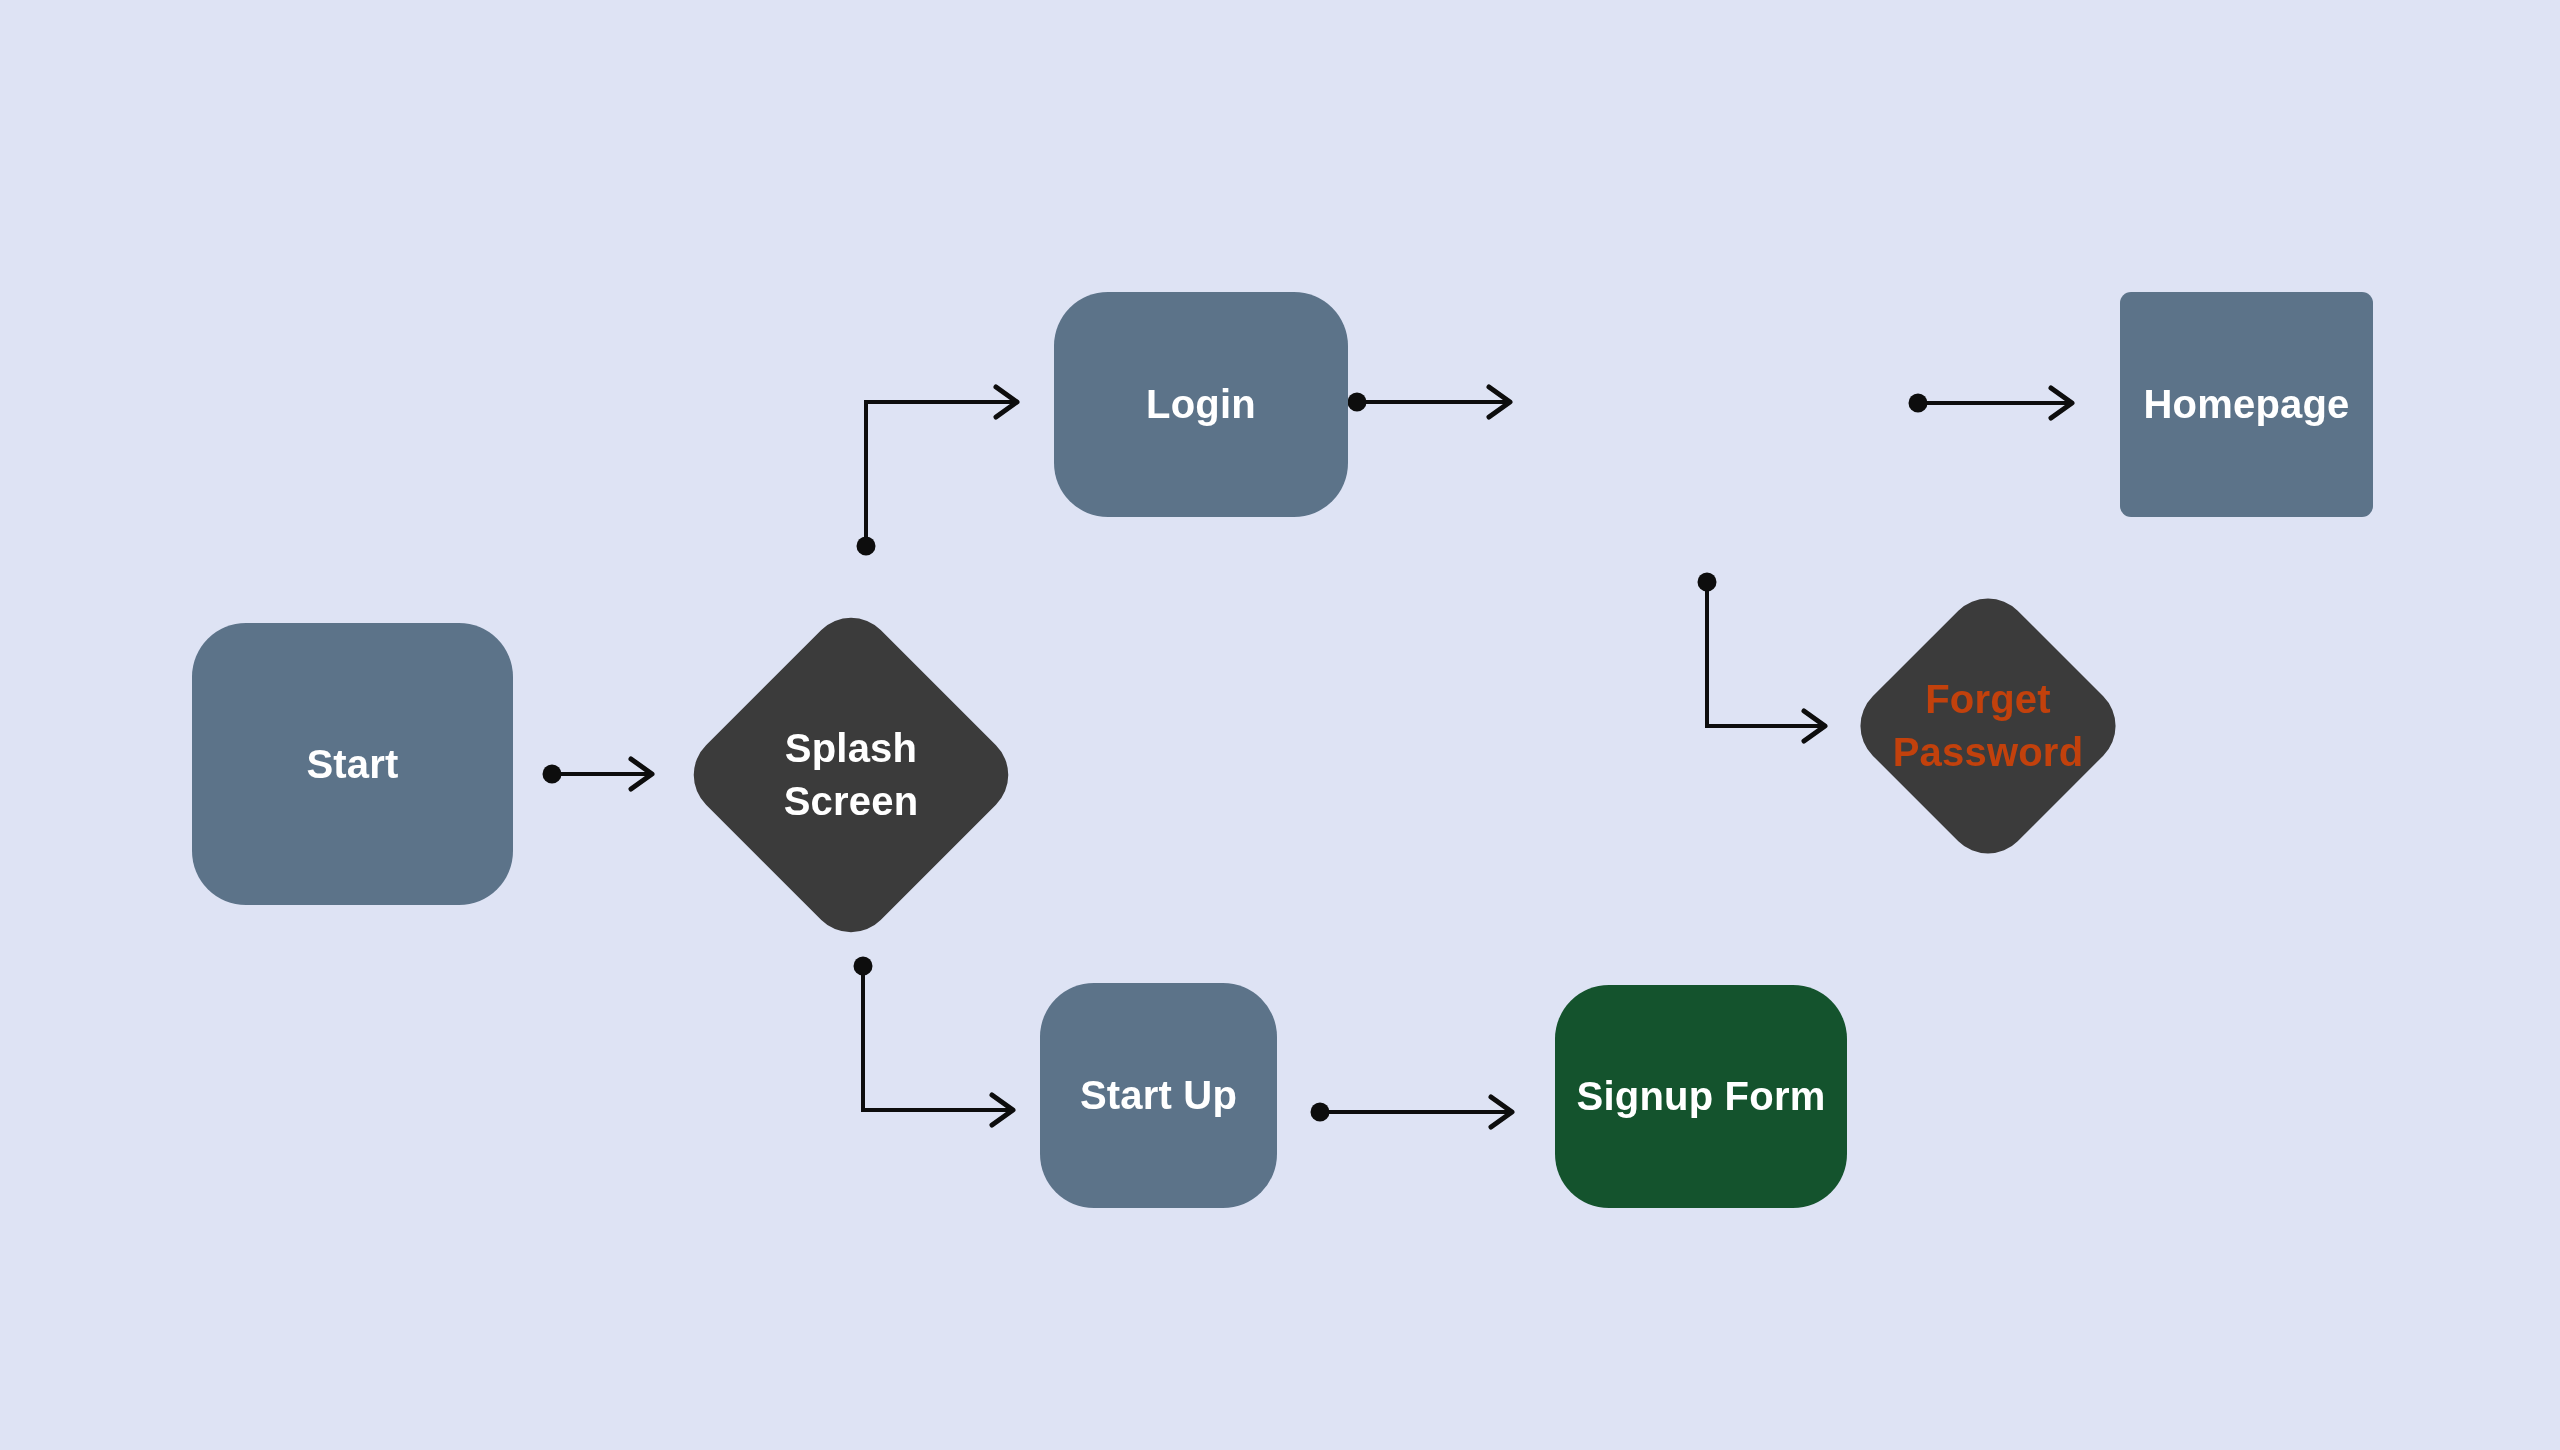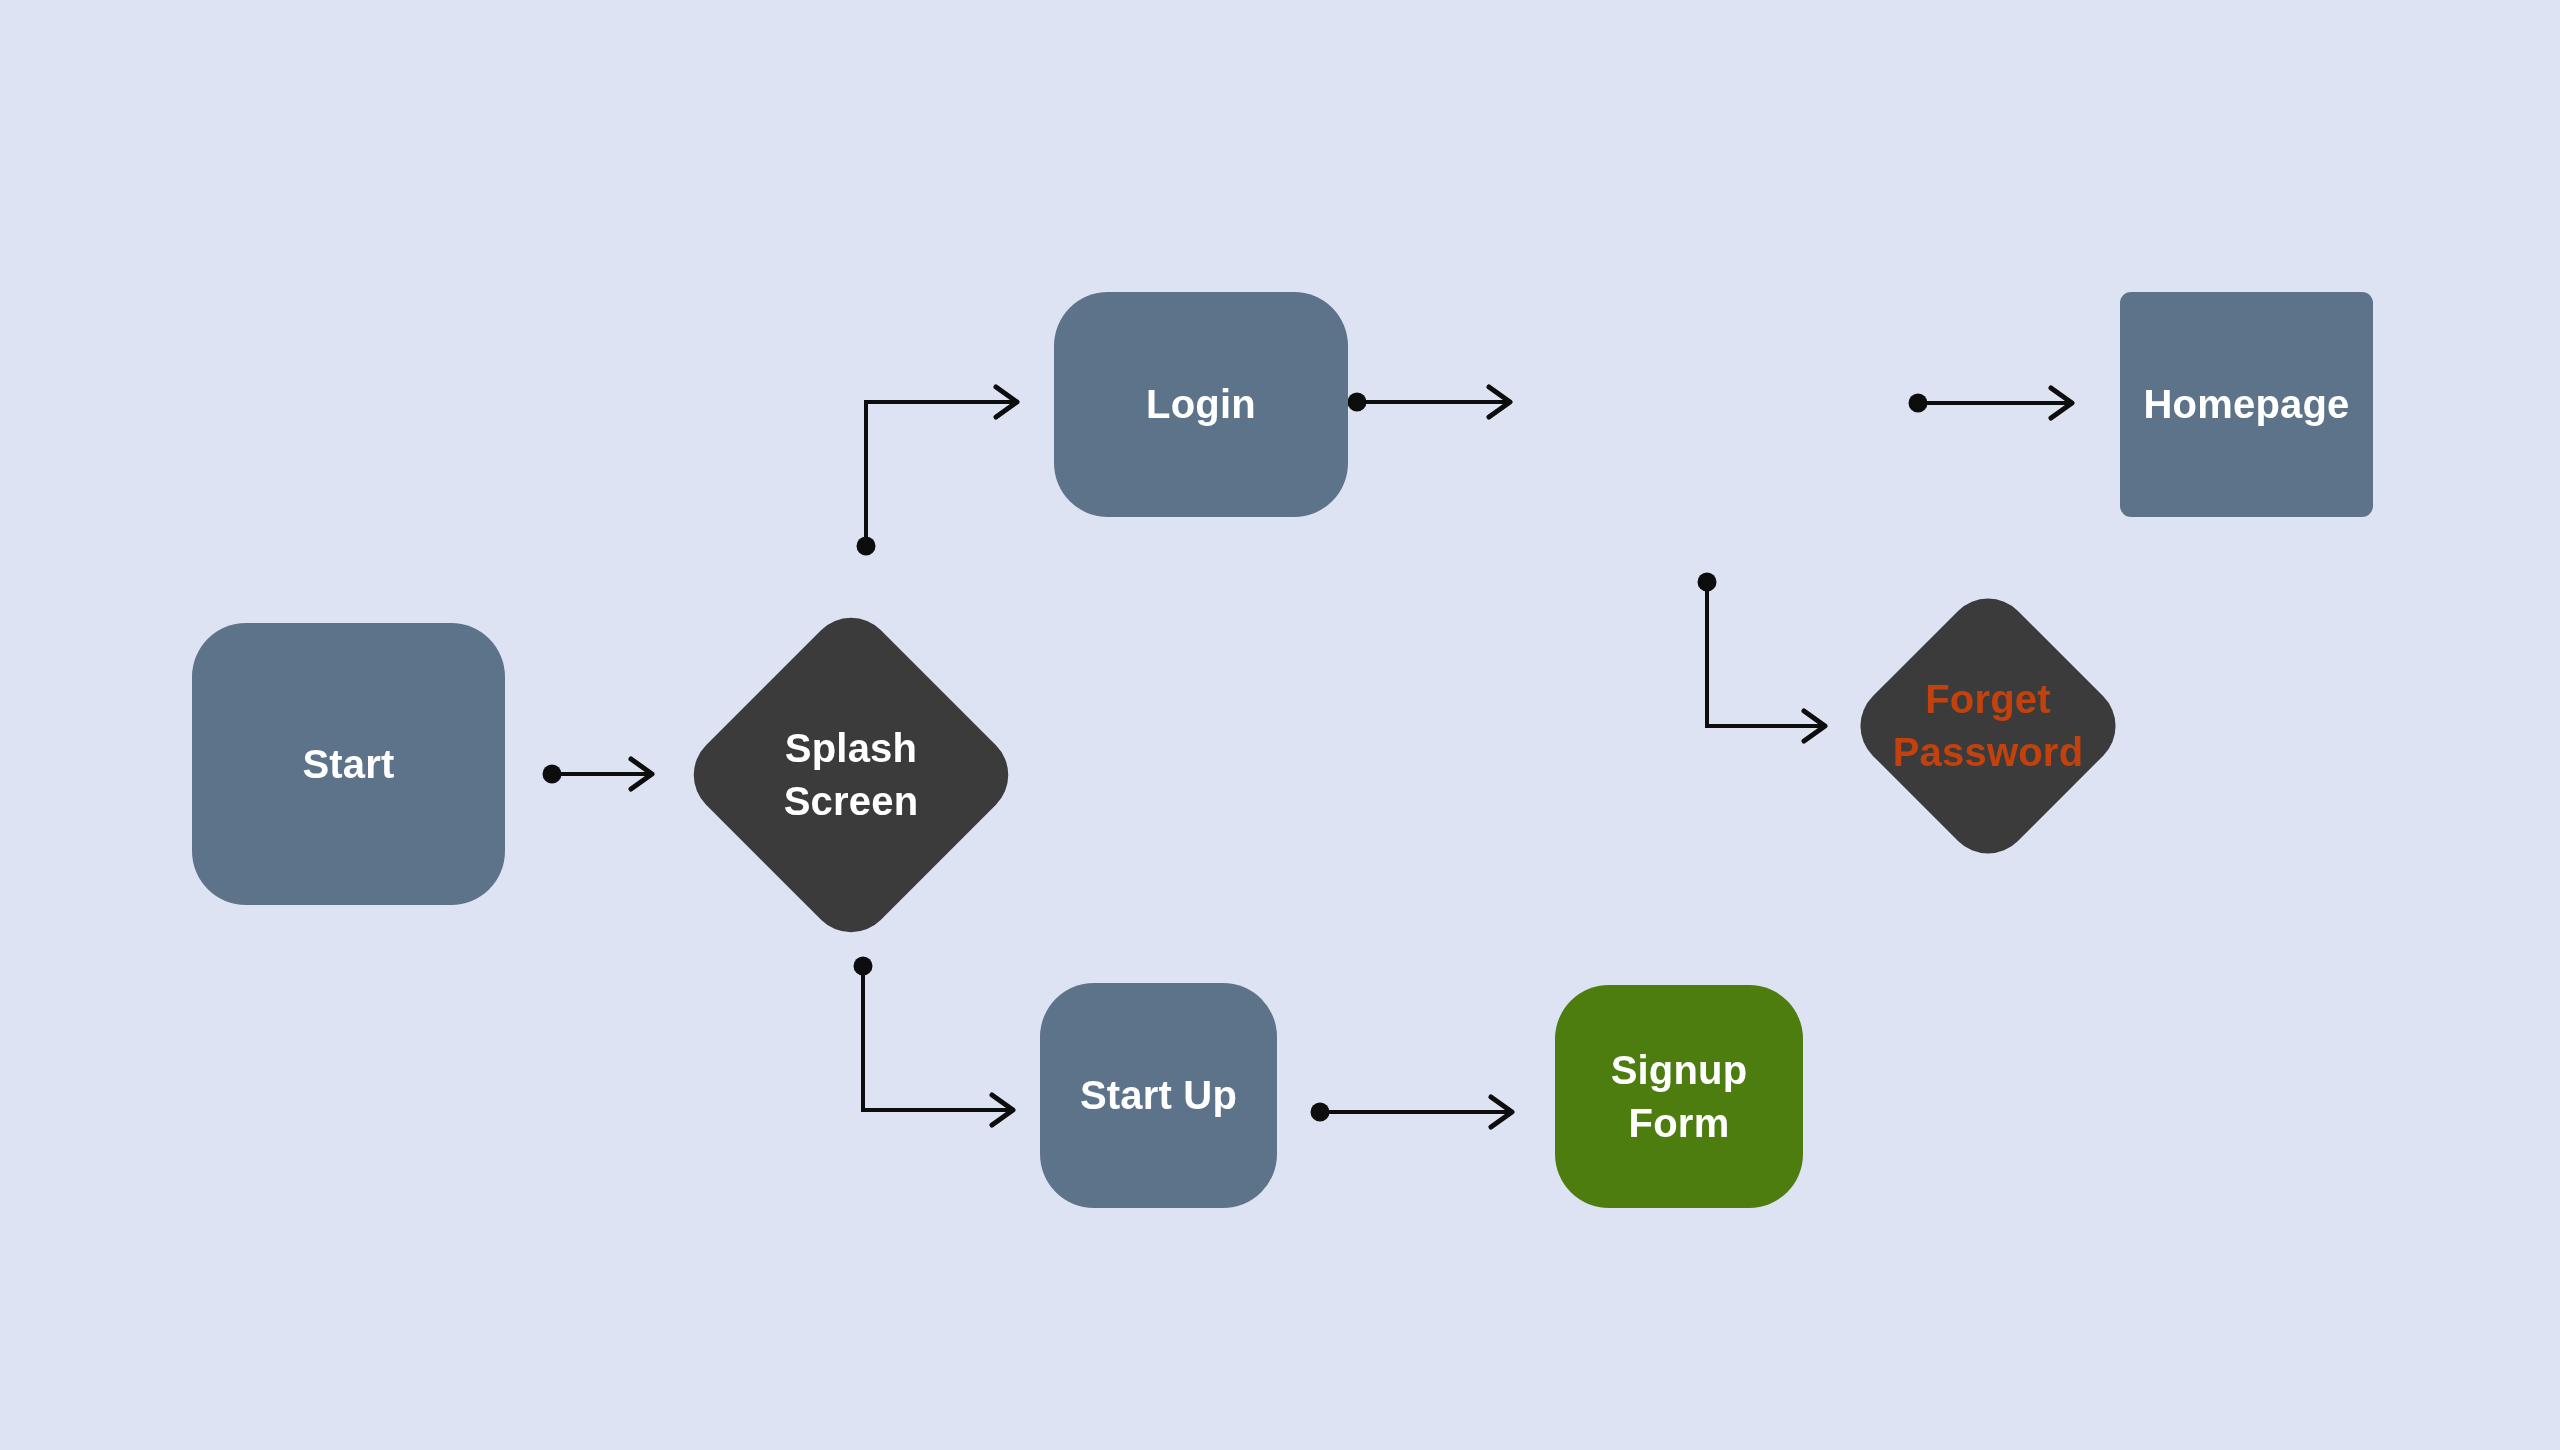--- a/index.html
+++ b/index.html
@@ -101,37 +101,37 @@
         <circle cx="863" cy="966" r="9.5" fill="#0d0d0d"></circle>
         <path d="M 992 1125 L 1013 1110 L 992 1095" fill="none" stroke="#0d0d0d" stroke-width="5" stroke-linecap="round" stroke-linejoin="round"></path>
       </g>
       <g>
         <path d="M 1320 1112 L 1512 1112" fill="none" stroke="#0d0d0d" stroke-width="4"></path>
         <circle cx="1320" cy="1112" r="9.5" fill="#0d0d0d"></circle>
         <path d="M 1491 1127 L 1512 1112 L 1491 1097" fill="none" stroke="#0d0d0d" stroke-width="5" stroke-linecap="round" stroke-linejoin="round"></path>
       </g>
     </svg>
   <div id="nodes-layer">
-      <div class="node rounded-rect" style="left: 192px; top: 623px; width: 313px; height: 282px; background: rgb(92, 115, 137);">
+      <div class="node rounded-rect" style="left: 192px; top: 623px; width: 313px; height: 282px; background: rgb(92, 115, 137); padding-left: 8px;">
         <div class="node-label" style="color: rgb(255, 255, 255);">Start</div>
       </div>
       <div class="node diamond" style="left: 676px; top: 600px; width: 350px; height: 350px;">
         <div class="diamond-shape" style="width: 247px; height: 247px; background: rgb(59, 59, 59);"></div>
         <div class="node-label" style="color: rgb(255, 255, 255);">Splash Screen</div>
       </div>
       <div class="node rounded-rect" style="left: 1054px; top: 292px; width: 294px; height: 225px; background: rgb(92, 115, 137);">
         <div class="node-label" style="color: rgb(255, 255, 255);">Login</div>
       </div>
       <div class="node rounded-rect" style="left: 2120px; top: 292px; width: 253px; height: 225px; background: rgb(92, 115, 137); border-radius: 11px;">
         <div class="node-label" style="color: rgb(255, 255, 255);">Homepage</div>
       </div>
       <div class="node diamond" style="left: 1843px; top: 581px; width: 290px; height: 290px;">
         <div class="diamond-shape" style="width: 205px; height: 205px; background: rgb(59, 59, 59);"></div>
         <div class="node-label" style="color: #c2410c;">Forget Password</div>
       </div>
       <div class="node rounded-rect" style="left: 1040px; top: 983px; width: 237px; height: 225px; background: rgb(92, 115, 137);">
         <div class="node-label" style="color: rgb(255, 255, 255);">Start Up</div>
       </div>
-      <div class="node rounded-rect" style="left: 1555px; top: 985px; width: 248px; height: 223px; background: #4d7c0f;">
+      <div class="node rounded-rect" style="left: 1555px; top: 985px; width: 292px; height: 223px; background: #14532d;">
         <div class="node-label" style="color: rgb(255, 255, 255);">Signup Form</div>
       </div>
     </div>
 </div>
 
 </body></html>

